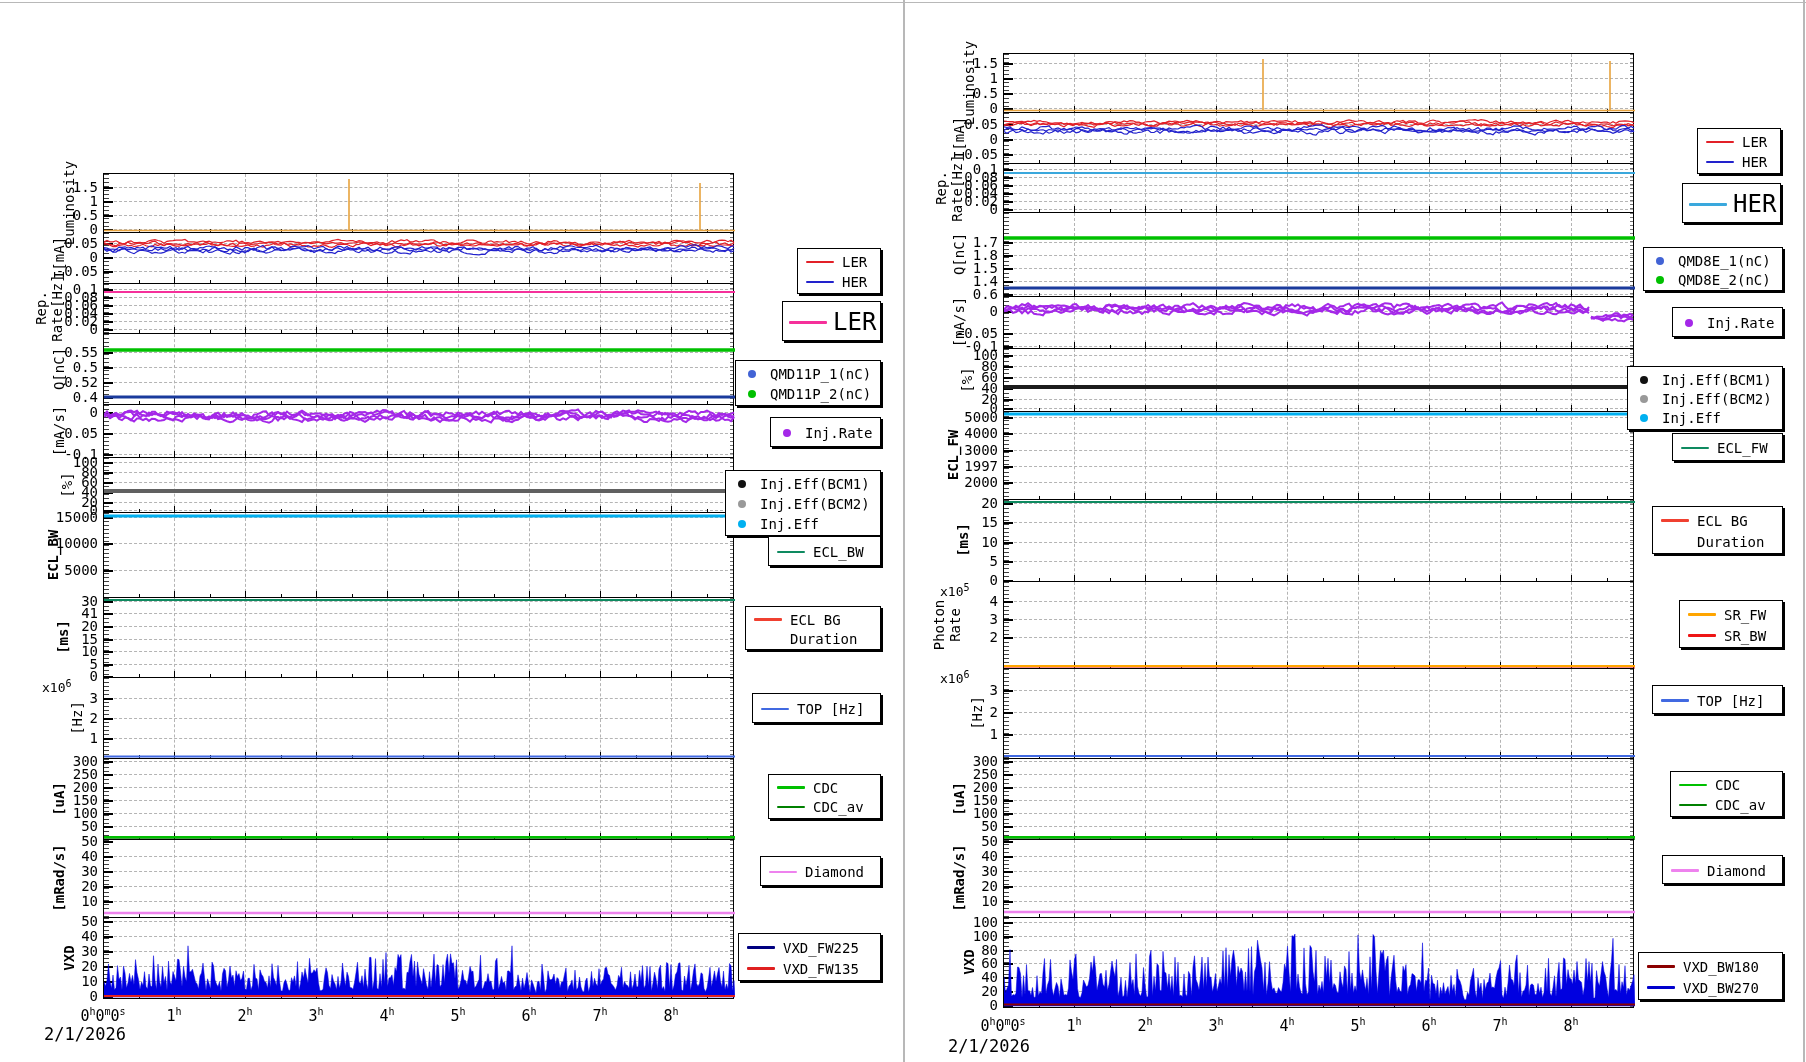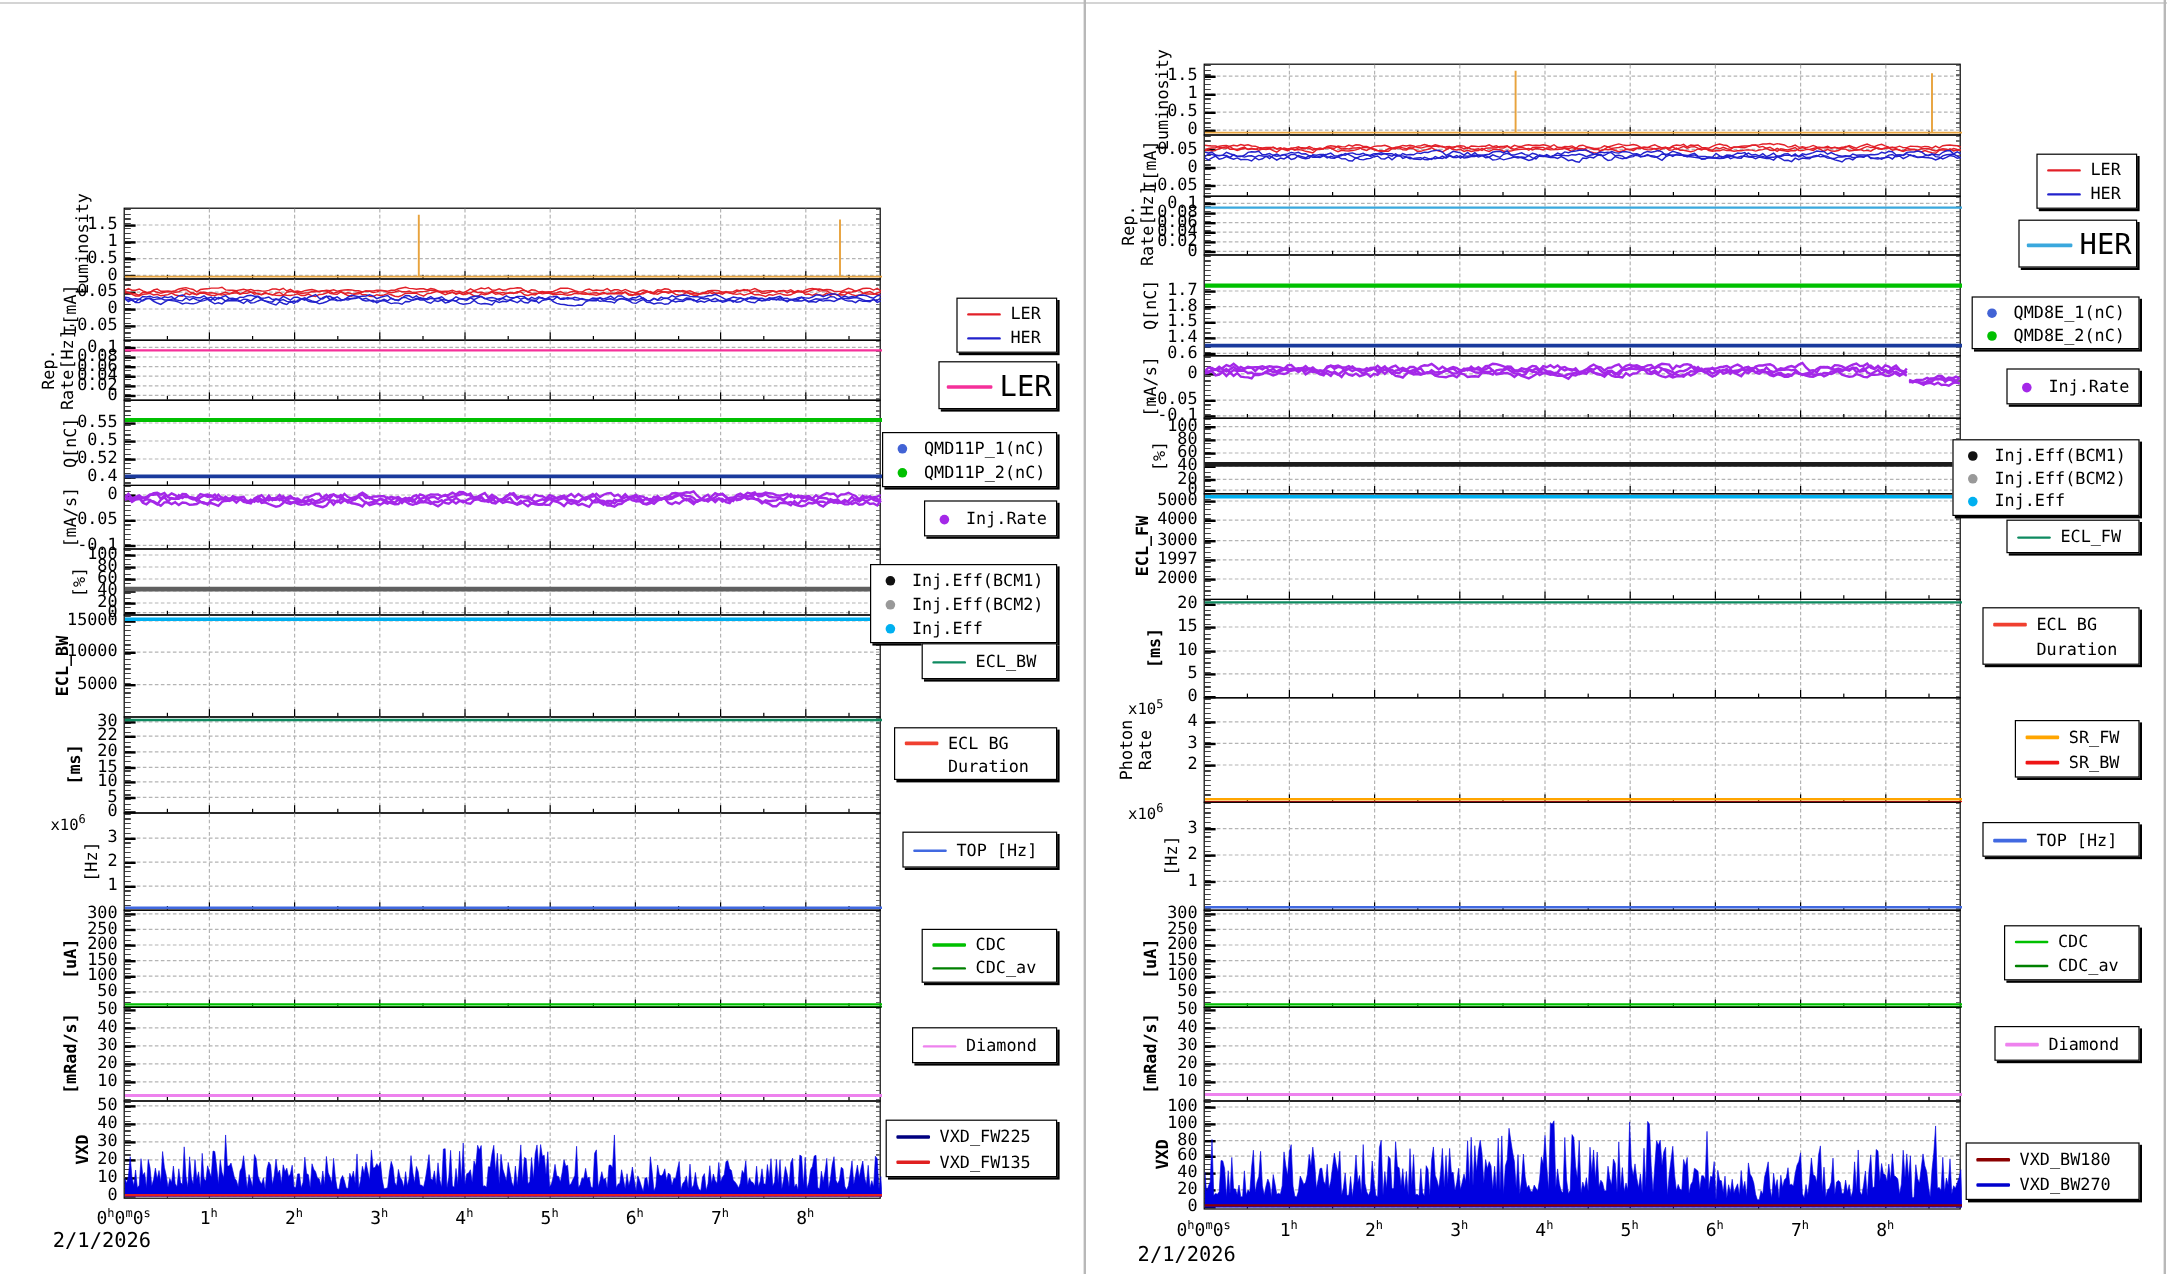--- a/index.html
+++ b/index.html
@@ -406,21 +406,21 @@
         <div class="btick" style="left: 496px; height: 6px;"></div>
         <div class="btick" style="left: 461px; height: 3px;"></div>
         <div class="btick" style="left: 567px; height: 6px;"></div>
         <div class="btick" style="left: 532px; height: 3px;"></div>
         <div class="btick" style="left: 603px; height: 3px;"></div>
         <svg viewBox="0 0 631 80" width="631" height="80" class="rowsvg">
           <line x1="0" x2="631" y1="2" y2="2" stroke="#0e8a60" stroke-width="2"></line>
         </svg>
       </div>
       <div class="ticklabel" style="left: 98px; top: 601px;">30</div>
-      <div class="ticklabel" style="left: 98px; top: 613px;">22</div>
+      <div class="ticklabel" style="left: 98px; top: 613px;">41</div>
       <div class="ticklabel" style="left: 98px; top: 626px;">20</div>
       <div class="ticklabel" style="left: 98px; top: 639px;">15</div>
       <div class="ticklabel" style="left: 98px; top: 651px;">10</div>
       <div class="ticklabel" style="left: 98px; top: 664px;">5</div>
       <div class="ticklabel" style="left: 98px; top: 676px;">0</div>
       <div class="rotlabel bold" style="left: 63px; top: 637px;">[ms]</div>
       <div class="row" style="left: 103px; top: 677px; width: 631px; height: 82px;">
         <div class="gridh" style="top: 20px;"></div>
         <div class="gridh" style="top: 40px;"></div>
         <div class="gridh" style="top: 60px;"></div>

